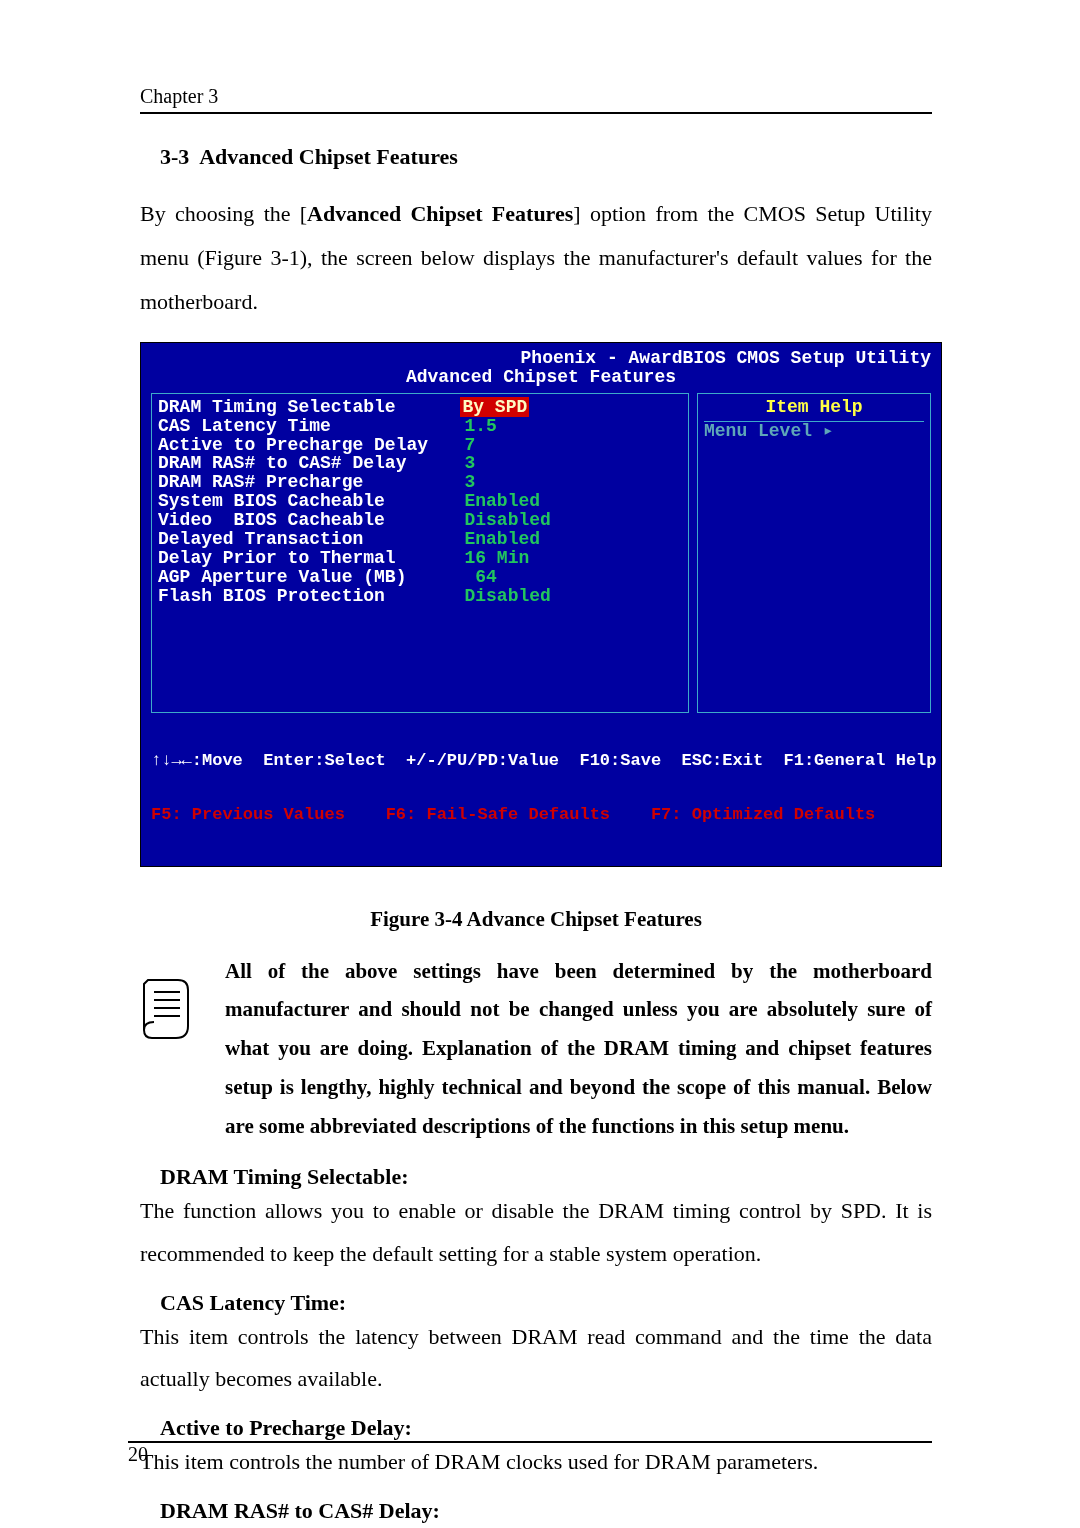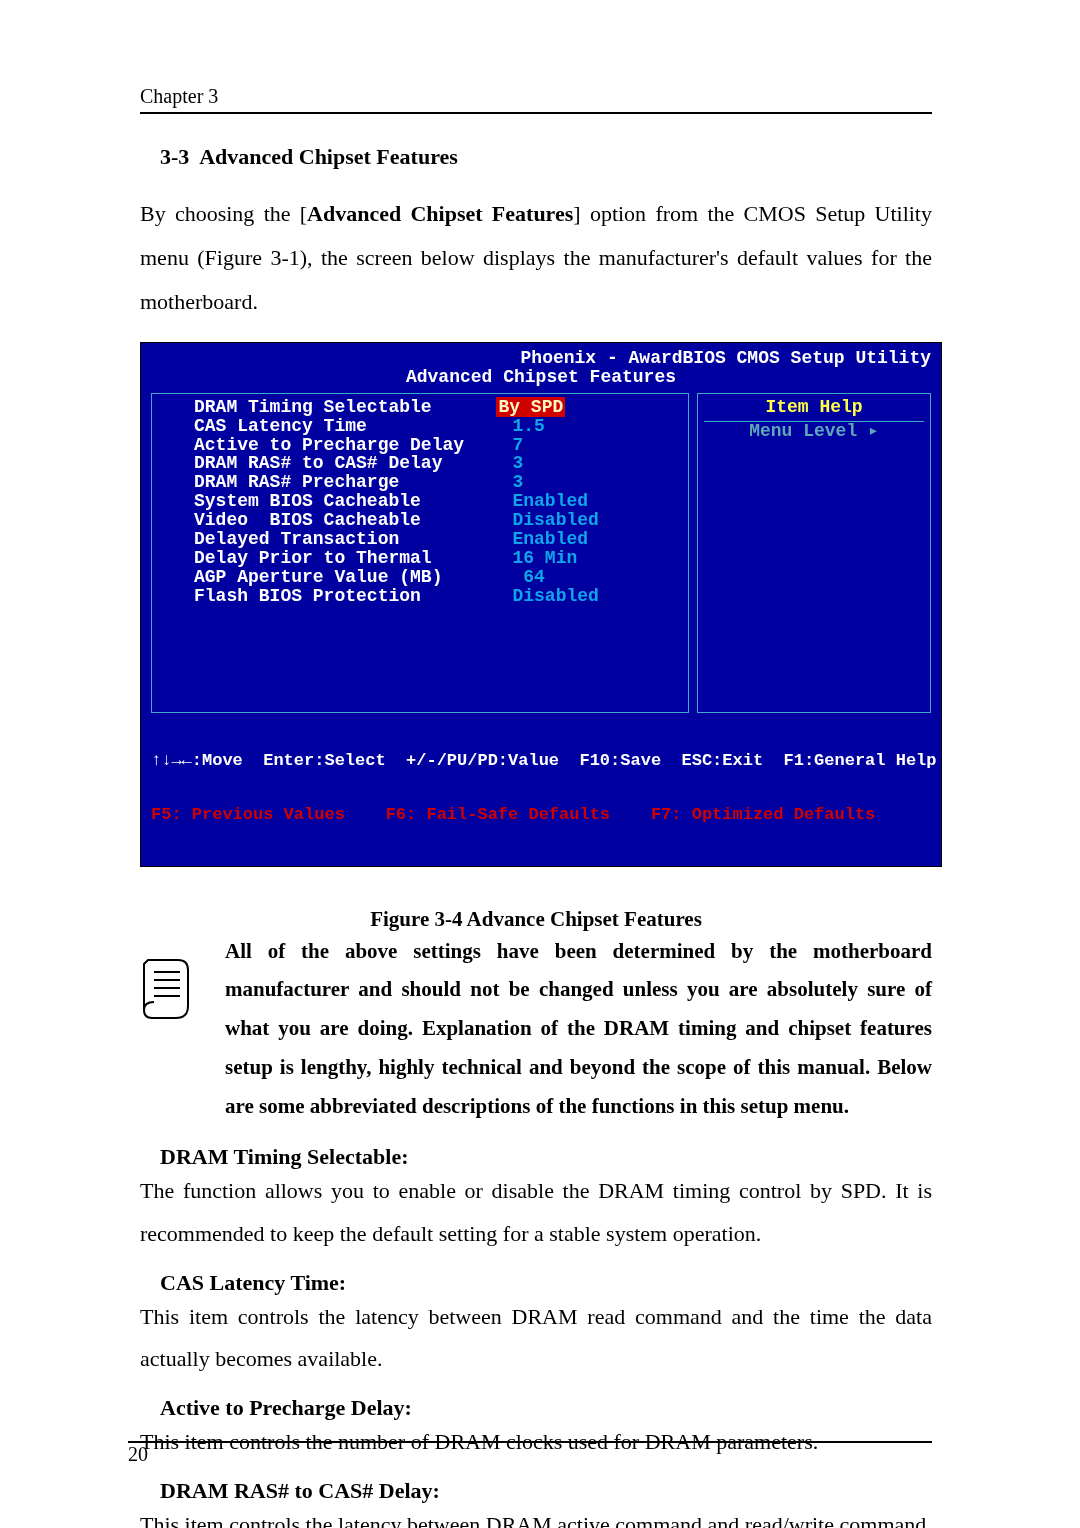--- a/index.html
+++ b/index.html
@@ -72,38 +72,38 @@
     text-align: left;
   }
   .bios-right .item-help {
     color: #ffff44;
     text-align: center;
     border-bottom: 1px solid #3da9c9;
     padding-bottom: 4px;
   }
   .bios-right .menu-level {
     color: #5ea7b8;
-    text-align: center;
   }
   .bios-row { white-space: pre; color: #fff; }
-  .bios-row .label { color: #fff; margin-left: 36px; }
-  .bios-row .val { color: #0ea5e9; margin-left: 16px; text-align: right; }
+  .bios-row .label { color: #fff; }
+  .bios-row .val { color: #22c55e; margin-left: 4px; text-align: right; }
   .bios-row .sel { background:#d00000; color:#fef9c3; padding:0 2px; }
   .bios-footer {
     margin-top: 4px;
     white-space: pre;
     font-size: 17px;
     color: #fff;
   }
   .bios-footer .line2 { color: #d00000; }
 
   .fig-caption {
     text-align: center;
     font-weight: bold;
     font-size: 21px;
+    margin-bottom: 20px;
   }
 
   .note-block {
     display: flex;
     align-items: flex-start;
     gap: 30px;
     margin-bottom: 18px;
   }
   .note-icon {
     width: 55px; height: 68px;

